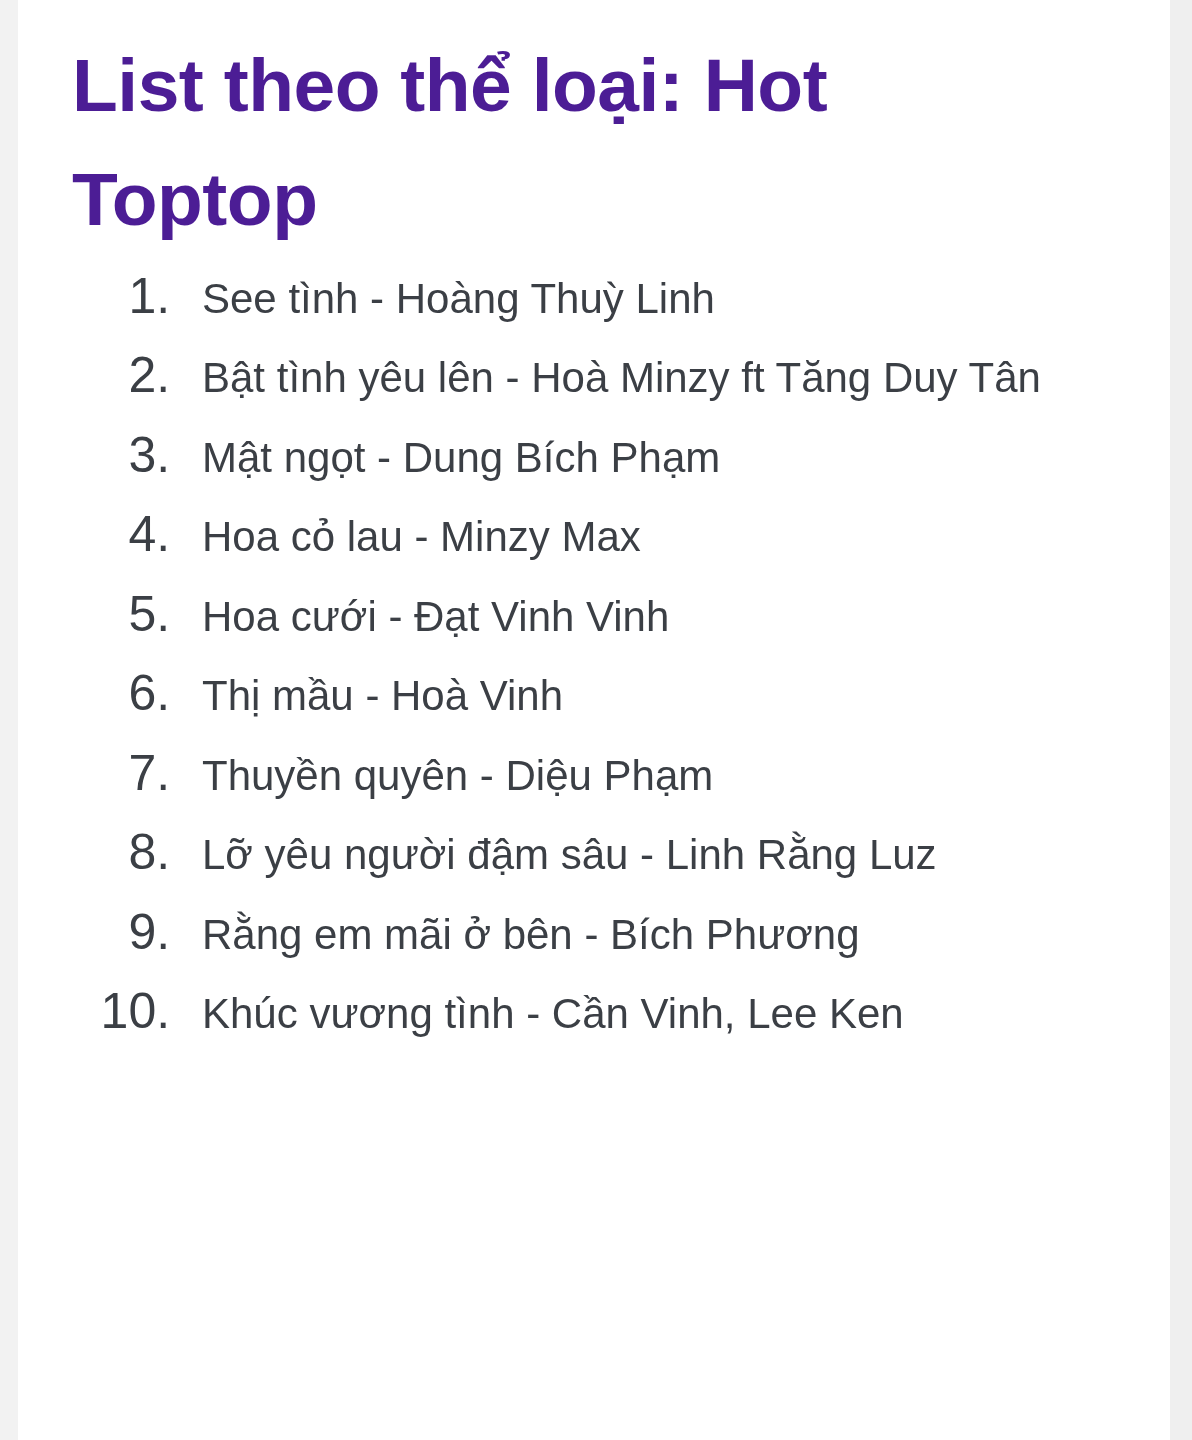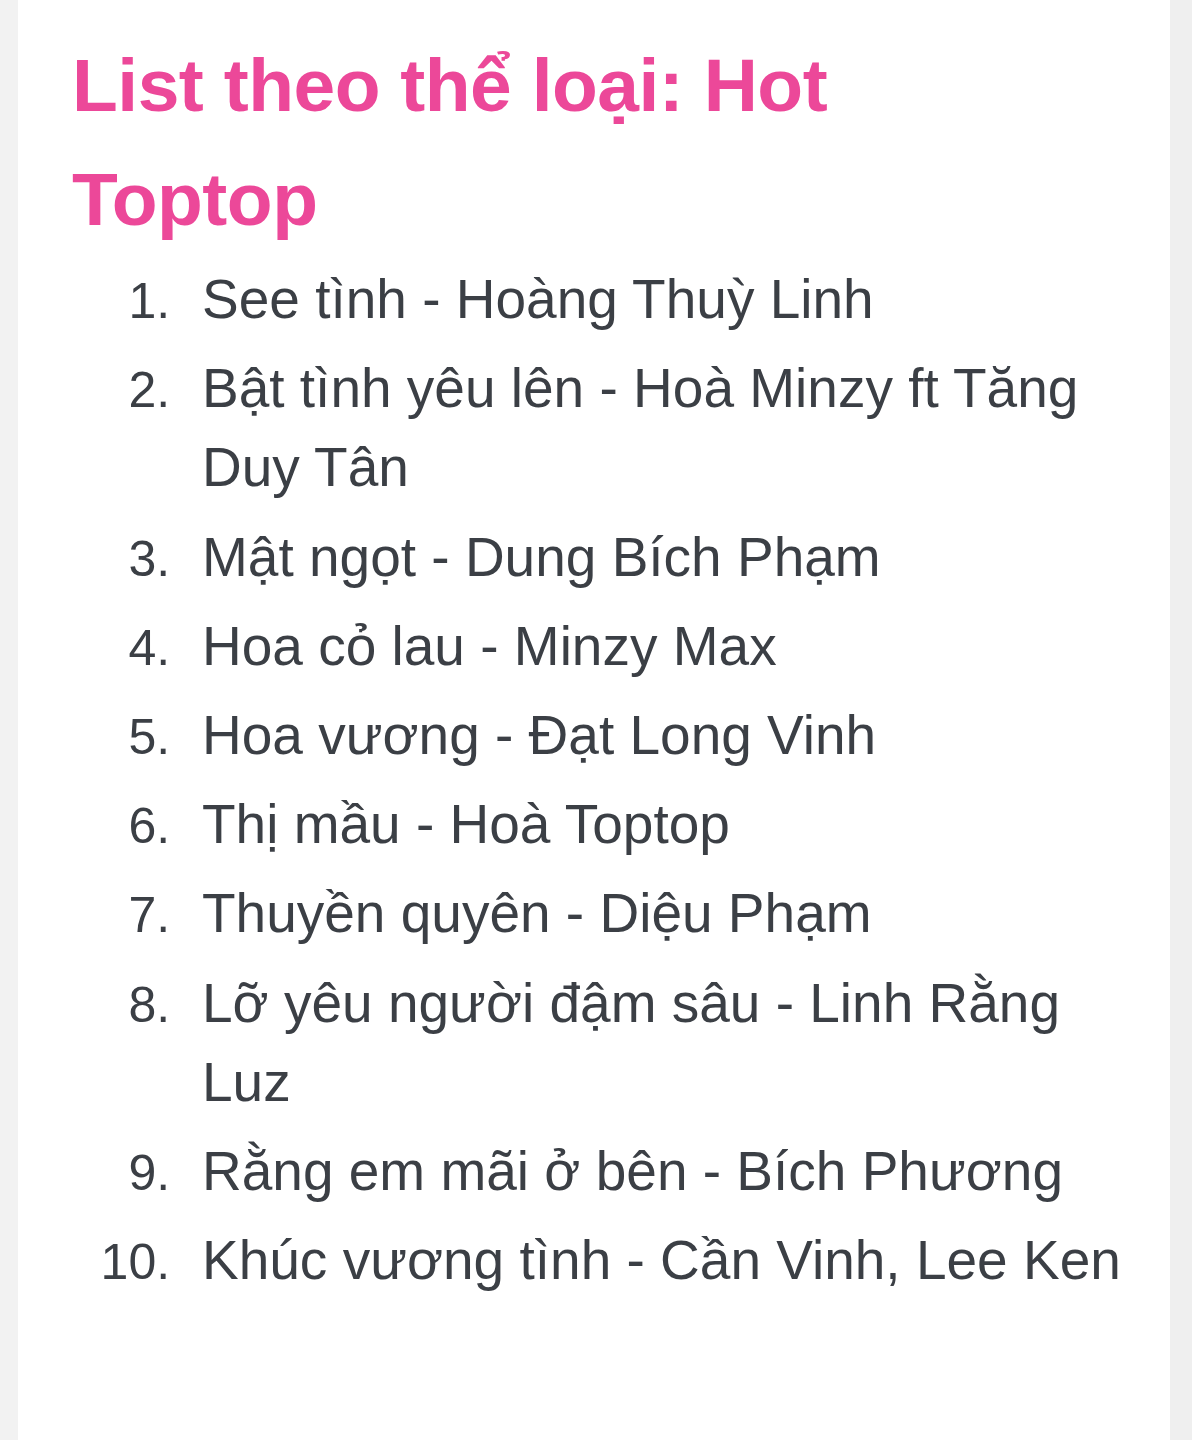--- a/index.html
+++ b/index.html
@@ -31,30 +31,30 @@
     padding: 28px 70px 0 72px;
     box-sizing: border-box;
     height: 100%;
   }
 
   .doc-title {
     font-size: 75px;
     line-height: 1.52;
     font-weight: bold;
     letter-spacing: -0.5px;
-    color: #ec4899;
+    color: #4c1d95;
     margin: 0 0 4px 0;
     max-width: 950px;
   }
 
   ol.song-list {
     list-style: decimal;
     margin: 0;
     padding: 0 0 0 112px;
-    font-size: 55px;
+    font-size: 42px;
     line-height: 1.44;
     color: #3b3f45;
   }
   ol.song-list li {
     margin: 0 0 10px 0;
     padding-left: 18px;
   }
   ol.song-list li::marker {
     font-size: 50px;
   }
@@ -79,24 +79,24 @@
     <li>
       <span class="song-text">Bật tình yêu lên - Hoà Minzy ft Tăng Duy Tân</span>
     </li>
     <li>
       <span class="song-text">Mật ngọt - Dung Bích Phạm</span>
     </li>
     <li>
       <span class="song-text">Hoa cỏ lau - Minzy Max</span>
     </li>
     <li>
-      <span class="song-text">Hoa vương - Đạt Long Vinh</span>
+      <span class="song-text">Hoa cưới - Đạt Vinh Vinh</span>
     </li>
     <li>
-      <span class="song-text">Thị mầu - Hoà Toptop</span>
+      <span class="song-text">Thị mầu - Hoà Vinh</span>
     </li>
     <li>
       <span class="song-text">Thuyền quyên - Diệu Phạm</span>
     </li>
     <li>
       <span class="song-text">Lỡ yêu người đậm sâu - Linh Rằng Luz</span>
     </li>
     <li>
       <span class="song-text">Rằng em mãi ở bên - Bích Phương</span>
     </li>

